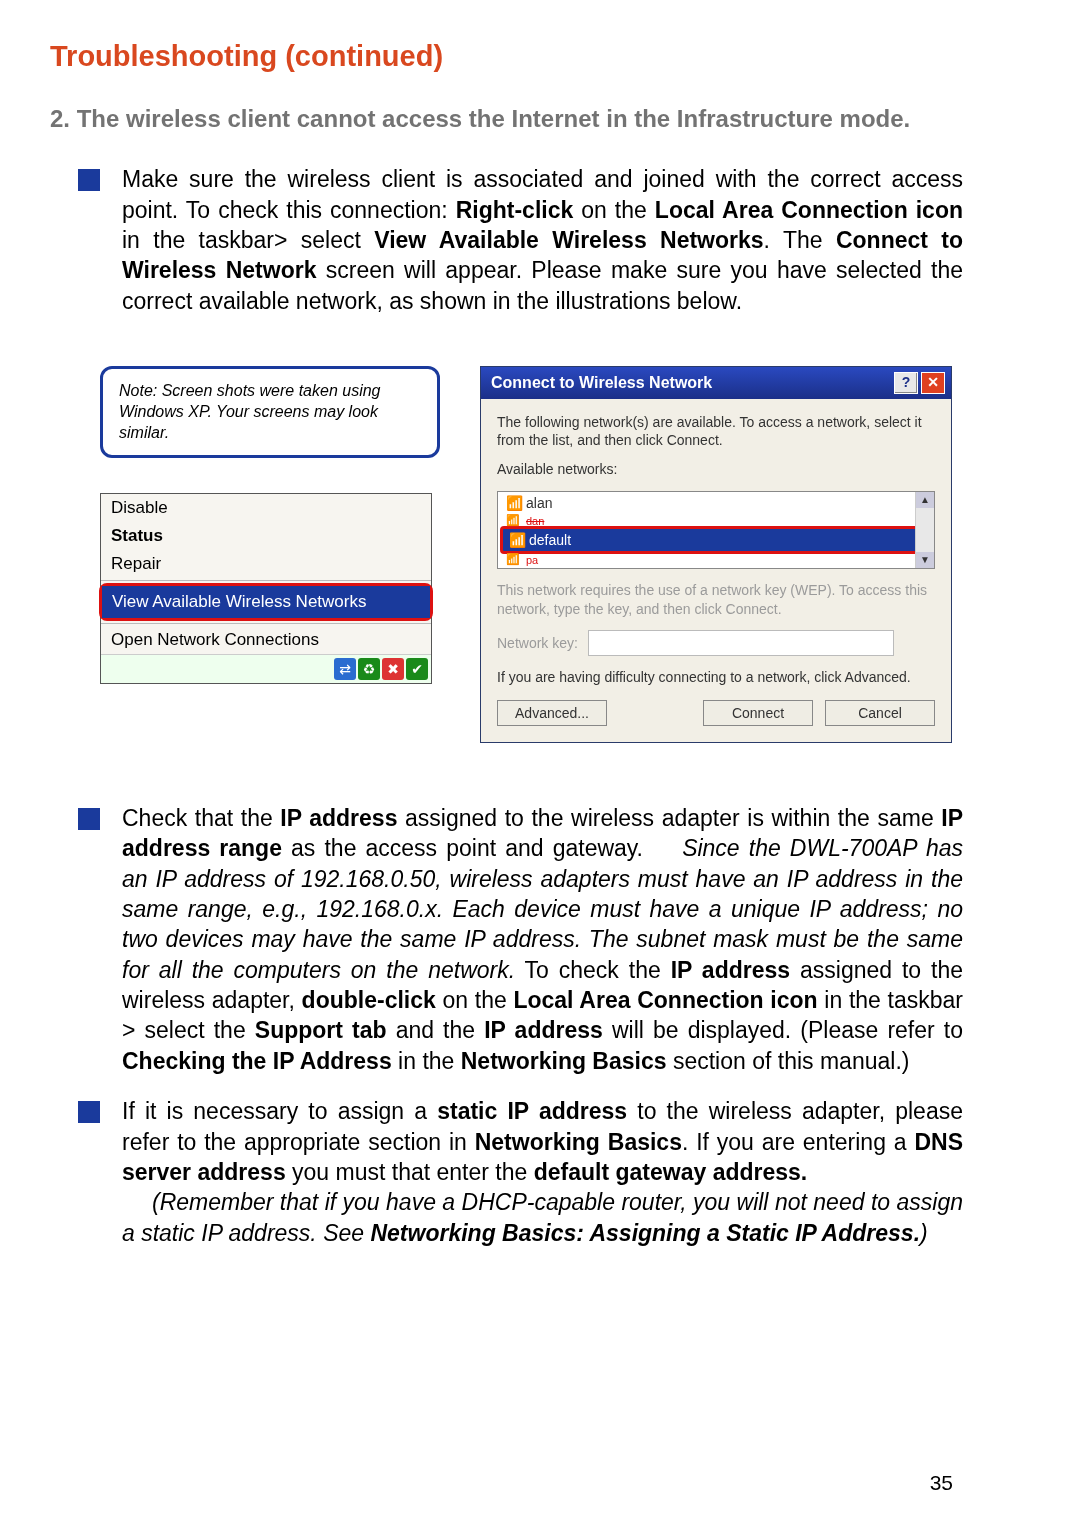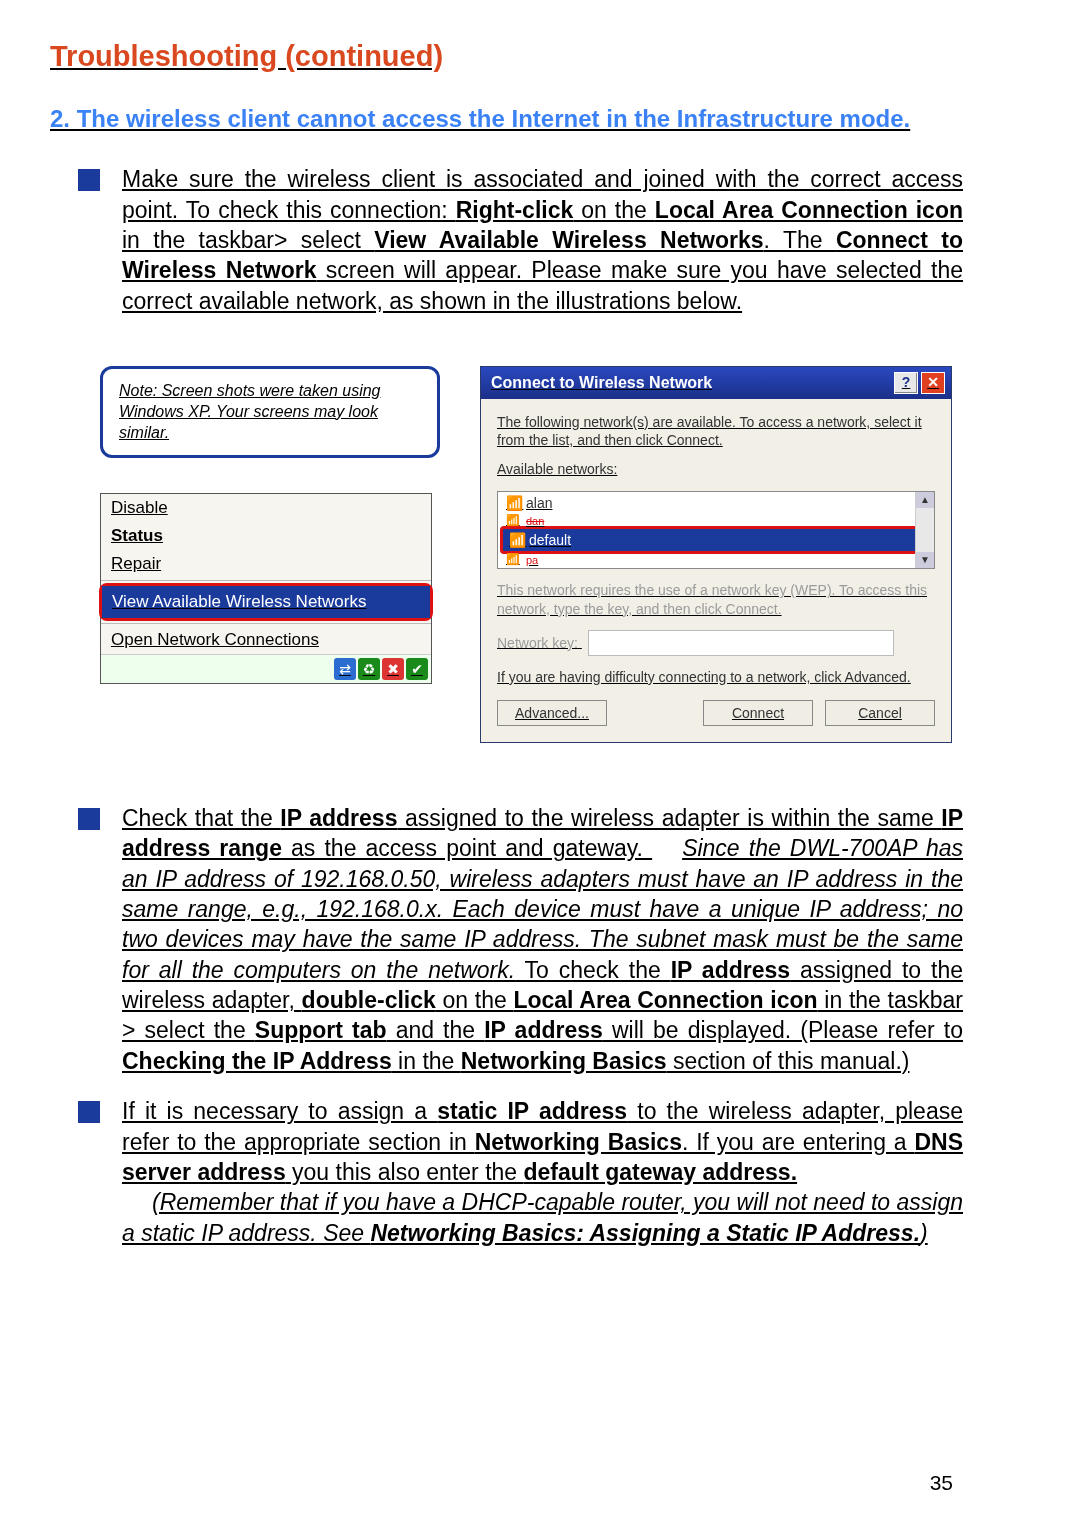--- a/index.html
+++ b/index.html
@@ -9,32 +9,31 @@
     background: #ffffff;
     font-family: Arial, Helvetica, sans-serif;
     color: #000;
   }
   .page {
     width: 1013px;
     height: 1529px;
     position: relative;
     box-sizing: border-box;
     padding: 40px 50px 30px 50px;
-    text-decoration: underline;
   }
   .h-title {
     font-size: 29px;
     font-weight: bold;
     color: #d9481f;
     margin: 0 0 30px 0;
   }
   .h-sub {
     font-size: 24px;
     font-weight: bold;
-    color: #3b82f6;
+    color: #737373;
     margin: 0 0 30px 0;
     line-height: 1.3;
   }
   .bullet-block {
     display: flex;
     align-items: flex-start;
     padding-left: 28px;
     margin-bottom: 20px;
   }
   .bullet-sq {
@@ -320,19 +319,19 @@
   <div class="bullet-block">
     <div class="bullet-sq"></div>
     <div class="bullet-text">
       <span>Check that the </span><b>IP address</b><span> assigned to the wireless adapter is within the same </span><b>IP address range</b><span> as the access point and gateway. </span><i>Since the DWL-700AP has an IP address of 192.168.0.50, wireless adapters must have an IP address in the same range, e.g., 192.168.0.x. Each device must have a unique IP address; no two devices may have the same IP address. The subnet mask must be the same for all the computers on the network.</i><span> To check the </span><b>IP address</b><span> assigned to the wireless adapter, </span><b>double-click</b><span> on the </span><b>Local Area Connection icon</b><span> in the taskbar &gt; select the </span><b>Support tab</b><span> and the </span><b>IP address</b><span> will be displayed. (Please refer to </span><b>Checking the IP Address</b><span> in the </span><b>Networking Basics</b><span> section of this manual.)</span>
     </div>
   </div>
 
   <div class="bullet-block">
     <div class="bullet-sq"></div>
     <div class="bullet-text">
-      <span>If it is necessary to assign a </span><b>static IP address</b><span> to the wireless adapter, please refer to the appropriate section in </span><b>Networking Basics</b><span>. If you are entering a </span><b>DNS server address</b><span> you this also enter the </span><b>default gateway address.</b><br>
+      <span>If it is necessary to assign a </span><b>static IP address</b><span> to the wireless adapter, please refer to the appropriate section in </span><b>Networking Basics</b><span>. If you are entering a </span><b>DNS server address</b><span> you must that enter the </span><b>default gateway address.</b><br>
       <i><span>(Remember that if you have a DHCP-capable router, you will not need to assign a static IP address. See  </span><b>Networking Basics: Assigning a Static IP Address.</b><span>)</span></i>
     </div>
   </div>
 
   <div class="page-num">35</div>
 </div>
 
 </body></html>

